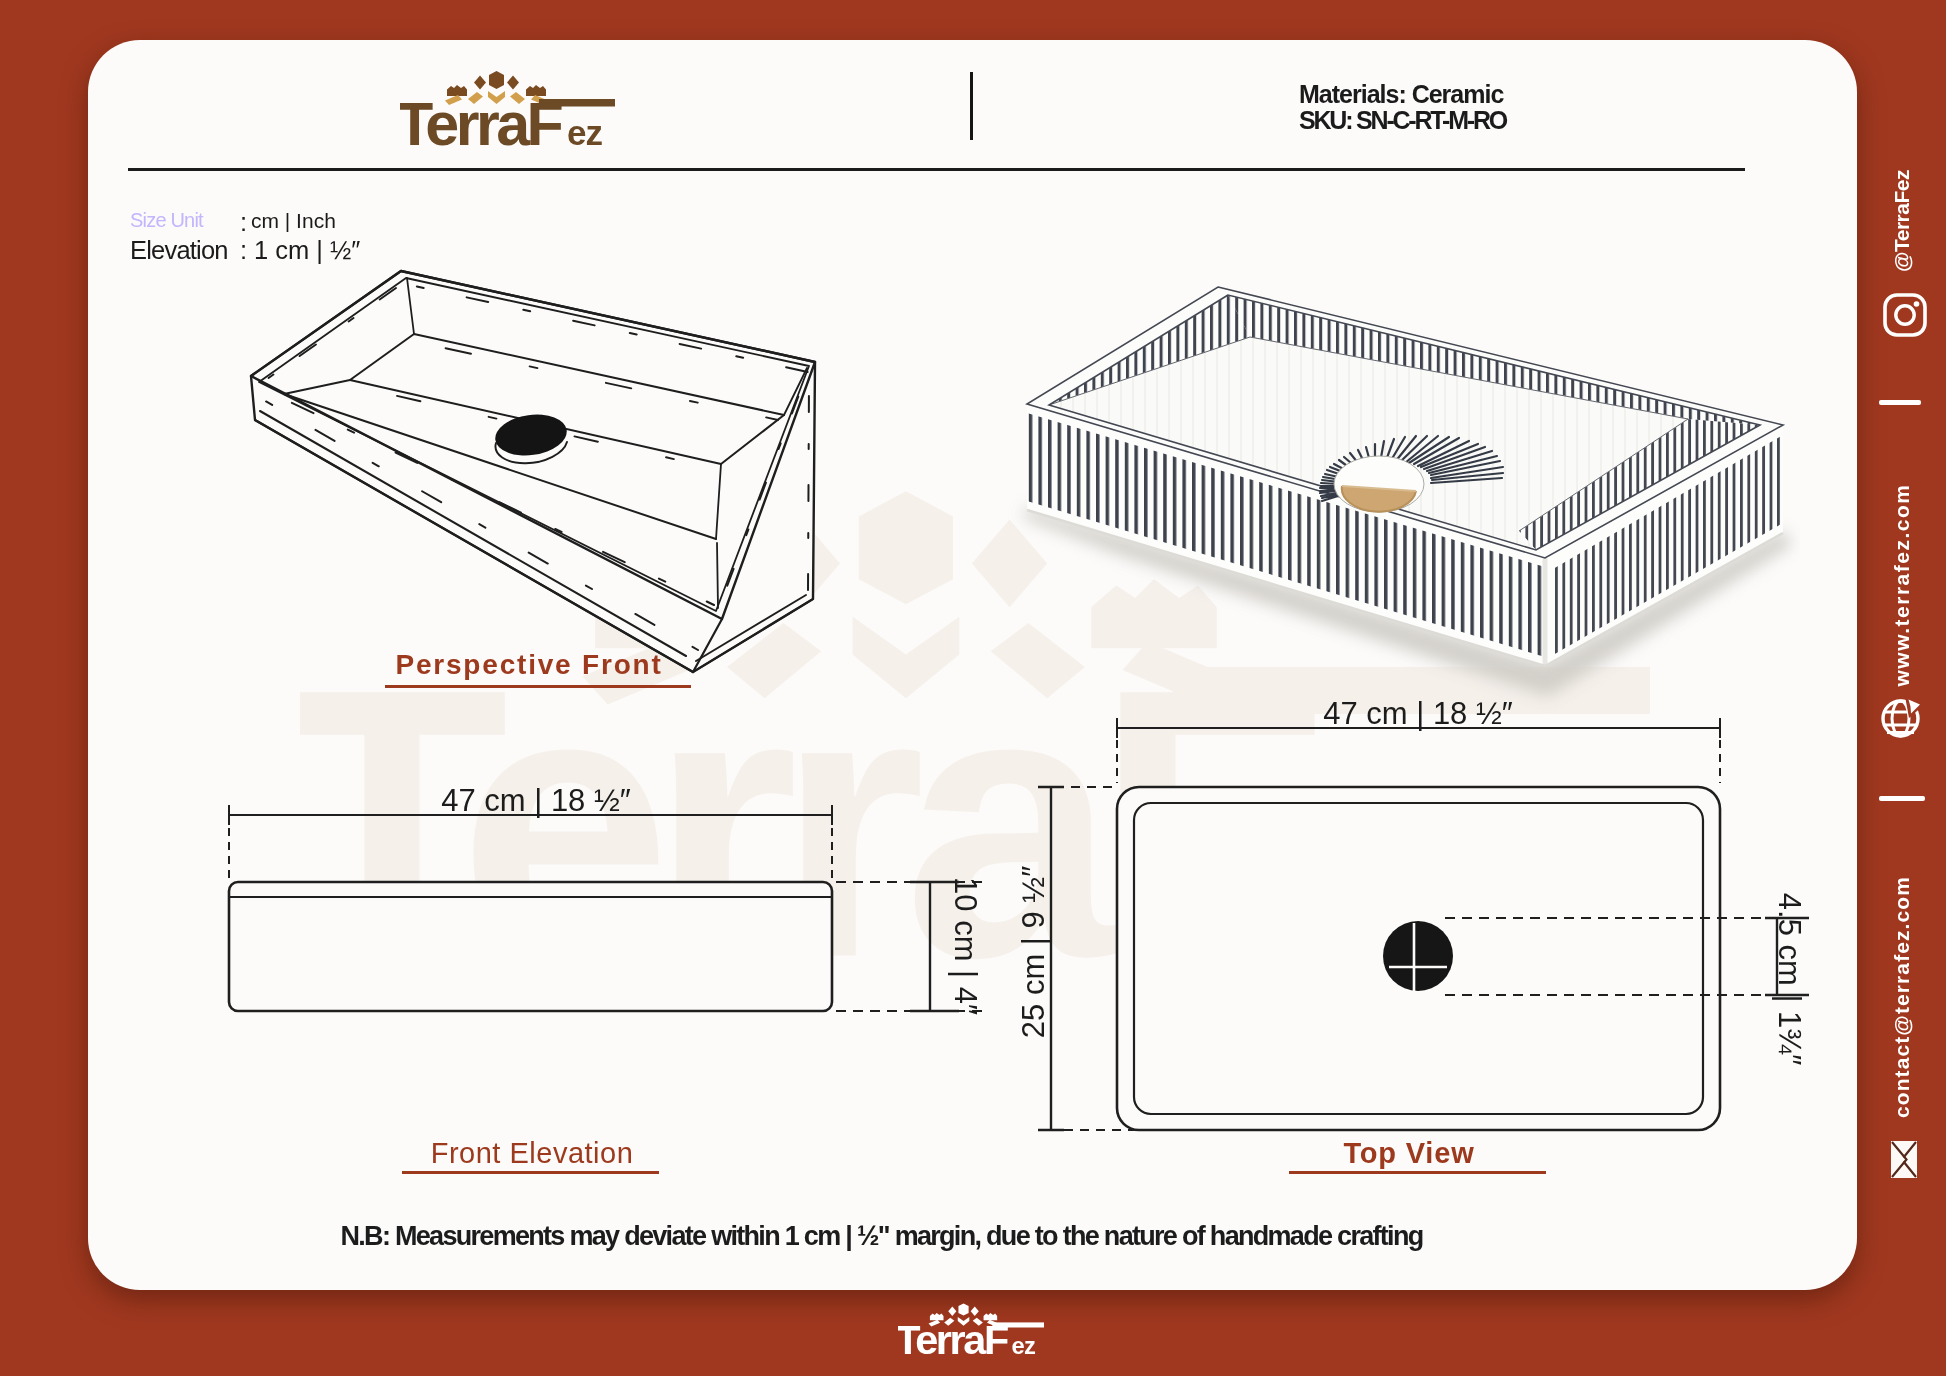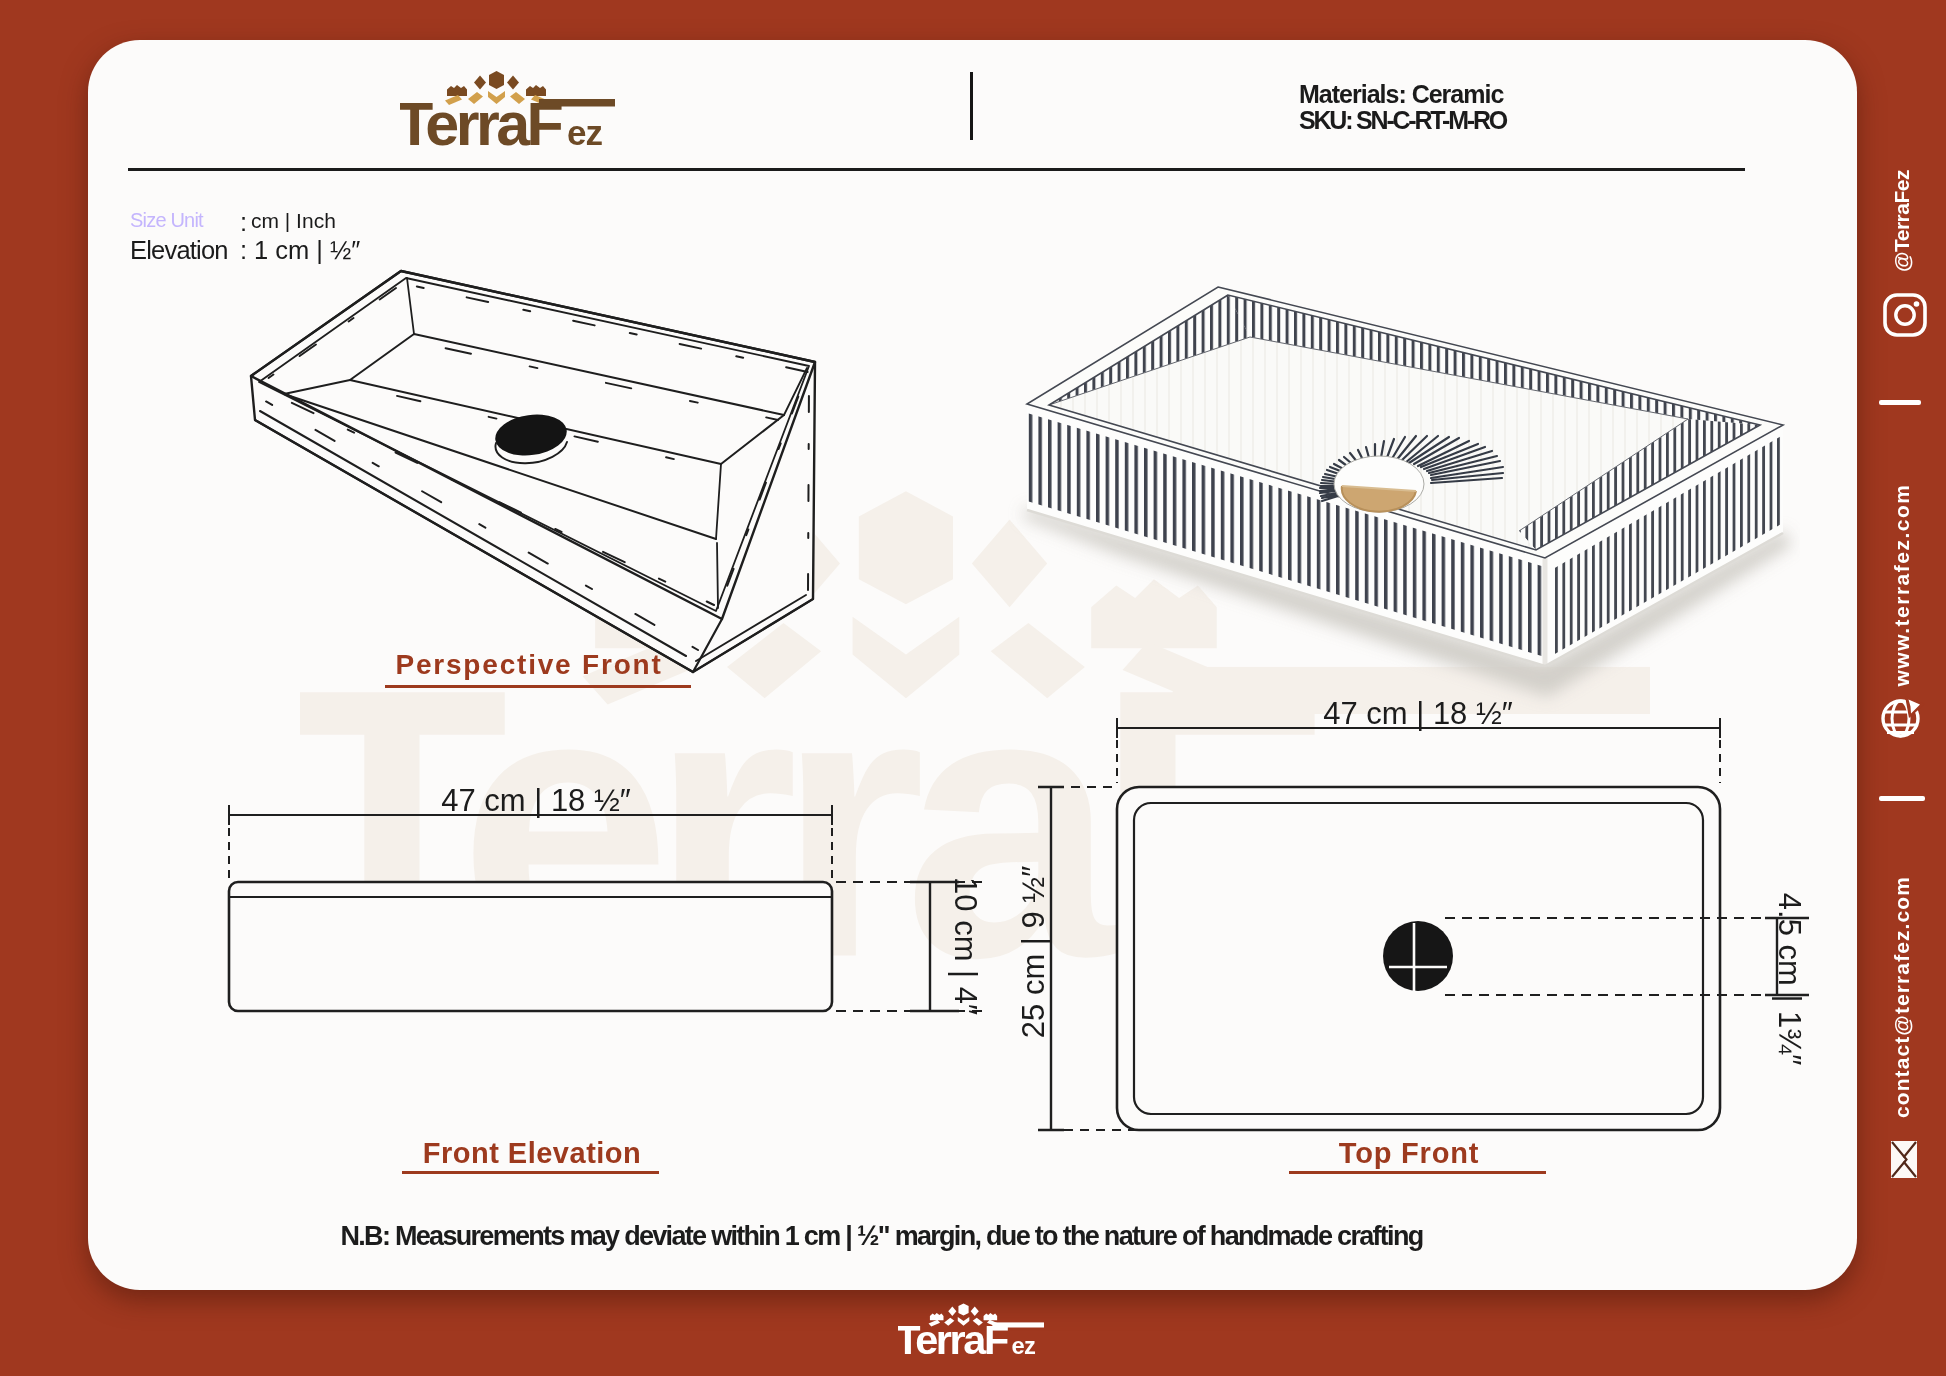--- a/index.html
+++ b/index.html
@@ -196,21 +196,21 @@
   <path d="M730 112 L779 112 M730 241 L779 241" stroke="#1f1f1f" stroke-width="2.6"></path>
 </svg>
 </div>
 
 <div class="abs" style="left:336px;top:785px;width:400px;text-align:center;font-size:31px;color:#1c1c1c;line-height:1;">47 cm | 18 ½″</div>
 
 <div class="abs" style="left:965px;top:946px;width:0;height:0;">
     <div style="position:absolute;transform:translate(-50%,-50%) rotate(90deg);font-size:31px;color:#1c1c1c;white-space:nowrap;line-height:1;">10 cm | 4″</div>
   </div>
 
-<div class="abs" style="left:332px;top:1139px;width:400px;text-align:center;font-size:29px;font-weight:bold;letter-spacing:0.5px;line-height:1;color:#9D3A1E;">Front Elevation</div>
+<div class="abs" style="left:332px;top:1139px;width:400px;text-align:center;font-size:29px;font-weight:normal;letter-spacing:0.5px;line-height:1;color:#9D3A1E;">Front Elevation</div>
 <div class="abs" style="left:402px;top:1171px;width:257px;height:3px;background:#9D3A1E;"></div>
 
 <div id="tview" class="abs" style="left:1000px;top:690px;width:840px;height:450px;">
 <svg width="840" height="450" viewBox="0 0 840 450" fill="none">
 
   <rect x="117" y="97" width="603" height="343" rx="22" fill="#FCFBFA" stroke="#1f1f1f" stroke-width="2.6"></rect>
 
   <rect x="134" y="113" width="569" height="311" rx="17" fill="none" stroke="#1f1f1f" stroke-width="2.2"></rect>
 
   <circle cx="418" cy="266" r="35" fill="#161616"></circle>
@@ -234,21 +234,21 @@
 <div class="abs" style="left:1218px;top:698px;width:400px;text-align:center;font-size:31px;color:#1c1c1c;line-height:1;">47 cm | 18 ½″</div>
 
 <div class="abs" style="left:1033px;top:952px;width:0;height:0;">
     <div style="position:absolute;transform:translate(-50%,-50%) rotate(-90deg);font-size:31px;color:#1c1c1c;white-space:nowrap;line-height:1;">25 cm | 9 ½″</div>
   </div>
 
 <div class="abs" style="left:1789px;top:979px;width:0;height:0;">
     <div style="position:absolute;transform:translate(-50%,-50%) rotate(90deg);font-size:31px;color:#1c1c1c;white-space:nowrap;line-height:1;">4.5 cm | 1¾″</div>
   </div>
 
-<div class="abs" style="left:1209px;top:1139px;width:400px;text-align:center;font-size:29px;font-weight:bold;letter-spacing:0.8px;line-height:1;color:#9D3A1E;">Top Front</div>
+<div class="abs" style="left:1209px;top:1139px;width:400px;text-align:center;font-size:29px;font-weight:bold;letter-spacing:0.8px;line-height:1;color:#9D3A1E;">Top View</div>
 <div class="abs" style="left:1289px;top:1171px;width:257px;height:3px;background:#9D3A1E;"></div>
 
 <div class="abs" style="left:0px;top:1223px;width:1763px;text-align:center;font-size:27px;font-weight:bold;color:#1c1c1c;line-height:1;letter-spacing:-1.7px;">N.B: Measurements may deviate within 1 cm | ½" margin, due to the nature of handmade crafting</div>
 
 <div id="logo-bottom" class="abs" style="left:898px;top:1300px;width:146px;height:65px;">
 <svg width="146" height="65.2" viewBox="0 0 215 96">
       <use href="#logoshape" fill="#ffffff"></use>
     </svg>
 </div>
 

